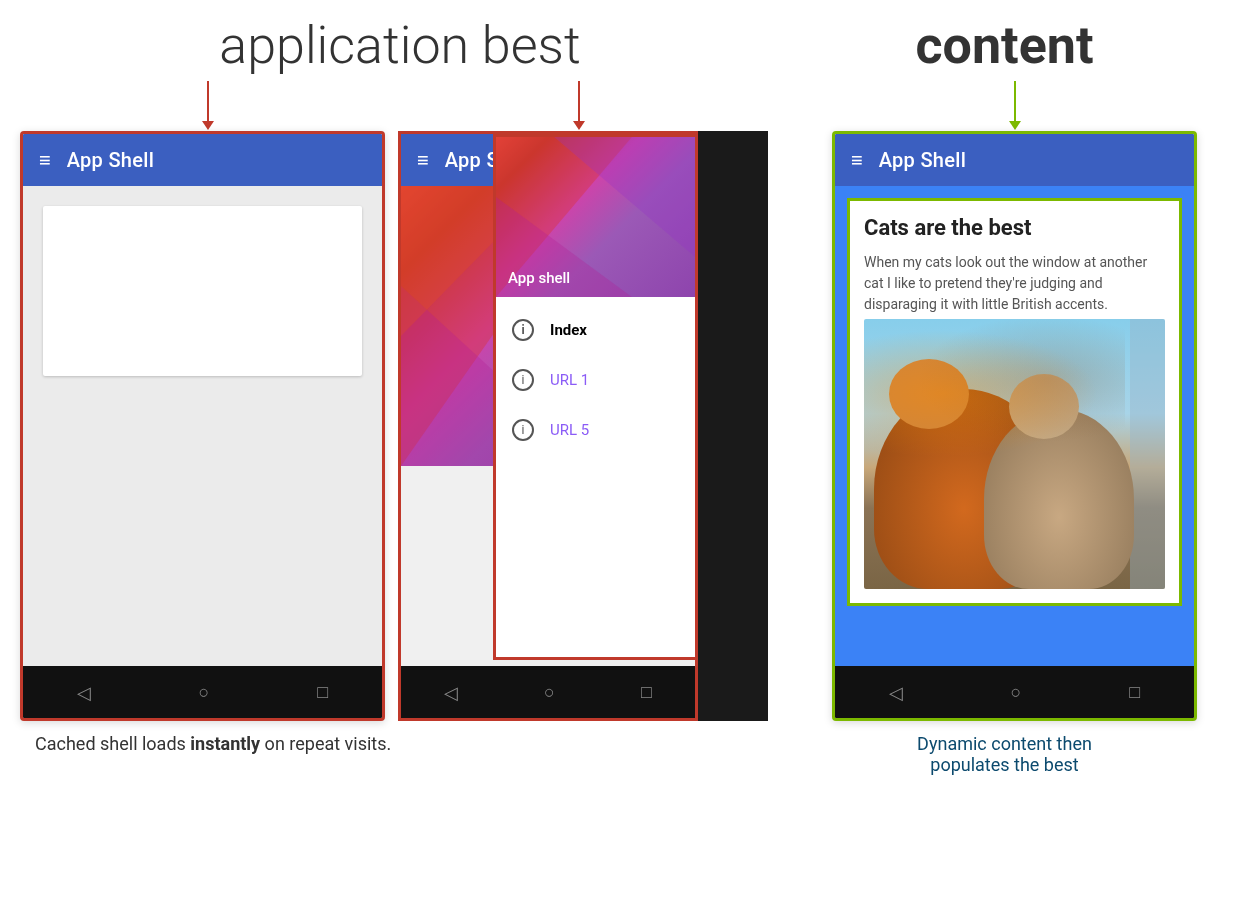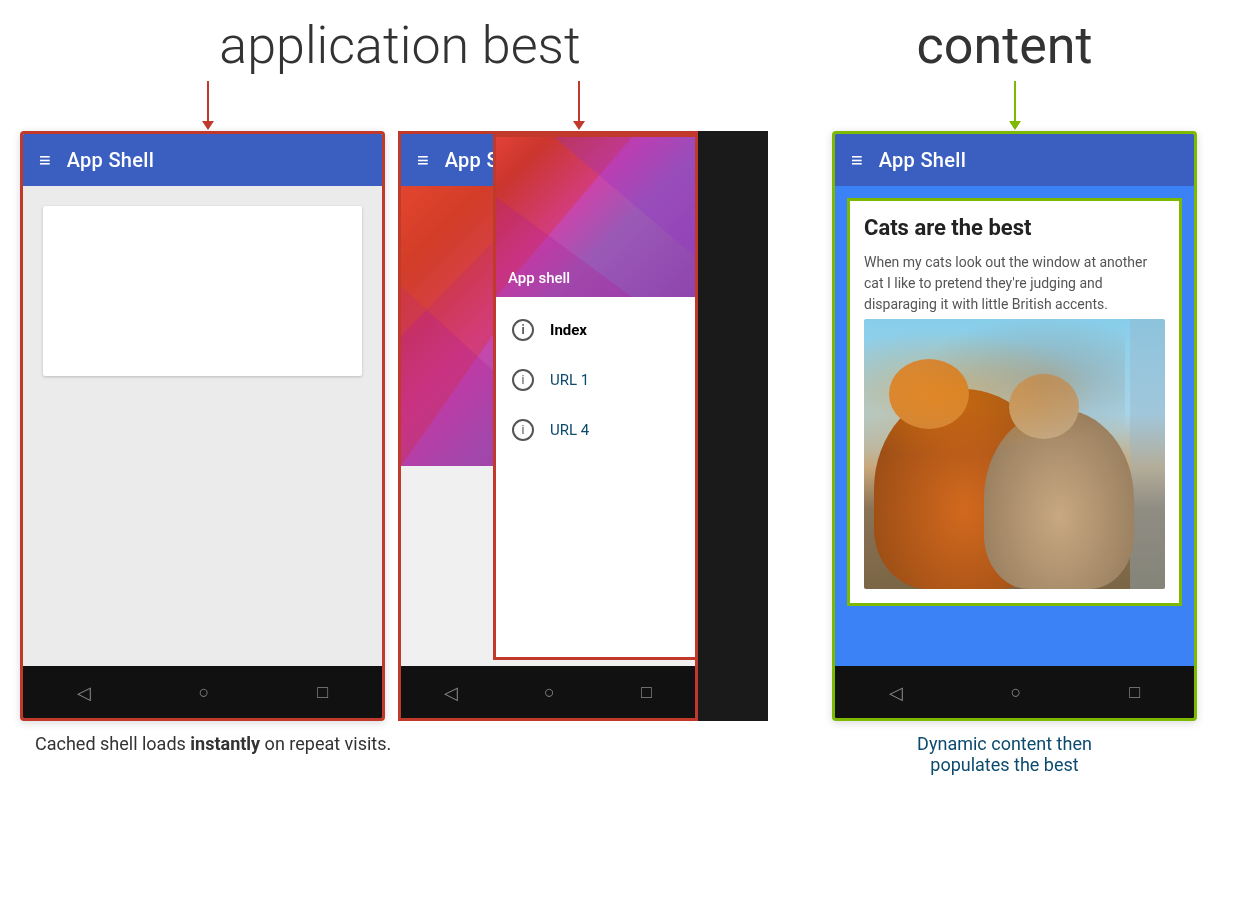--- a/index.html
+++ b/index.html
@@ -111,21 +111,21 @@
       display: flex;
       align-items: center;
       justify-content: center;
       font-size: 12px;
       color: #555;
       flex-shrink: 0;
     }
 
     .drawer-item-label {
       font-size: 15px;
-      color: #0c4a6e;
+      color: #8b5cf6;
     }
 
     .drawer-item.active .drawer-item-label {
       font-weight: bold;
       color: #000000;
     }
 
     .content-title {
       font-size: 22px;
       font-weight: 700;
@@ -161,21 +161,21 @@
       font-size: 52px;
       color: #333;
       font-weight: 300;
     }
 
     .label-content-area {
       flex: 1;
       text-align: center;
       font-size: 52px;
       color: #333;
-      font-weight: 400;
+      font-weight: 700;
     }
 
     .content-row {
       display: flex;
       flex-direction: row;
       width: 100%;
       align-items: flex-start;
       gap: 20px;
     }
 
@@ -314,21 +314,21 @@
                   <span class="drawer-item-label">Index</span>
                 </div>
 
                 <div class="drawer-item">
                   <div class="info-icon">i</div>
                   <span class="drawer-item-label">URL 1</span>
                 </div>
 
                 <div class="drawer-item">
                   <div class="info-icon">i</div>
-                  <span class="drawer-item-label">URL 4</span>
+                  <span class="drawer-item-label">URL 5</span>
                 </div>
               </div>
             </div>
           </div>
 
           <div style="width:70px; background:#1a1a1a; height:590px;"></div>
         </div>
 
       </div>
     </div>

